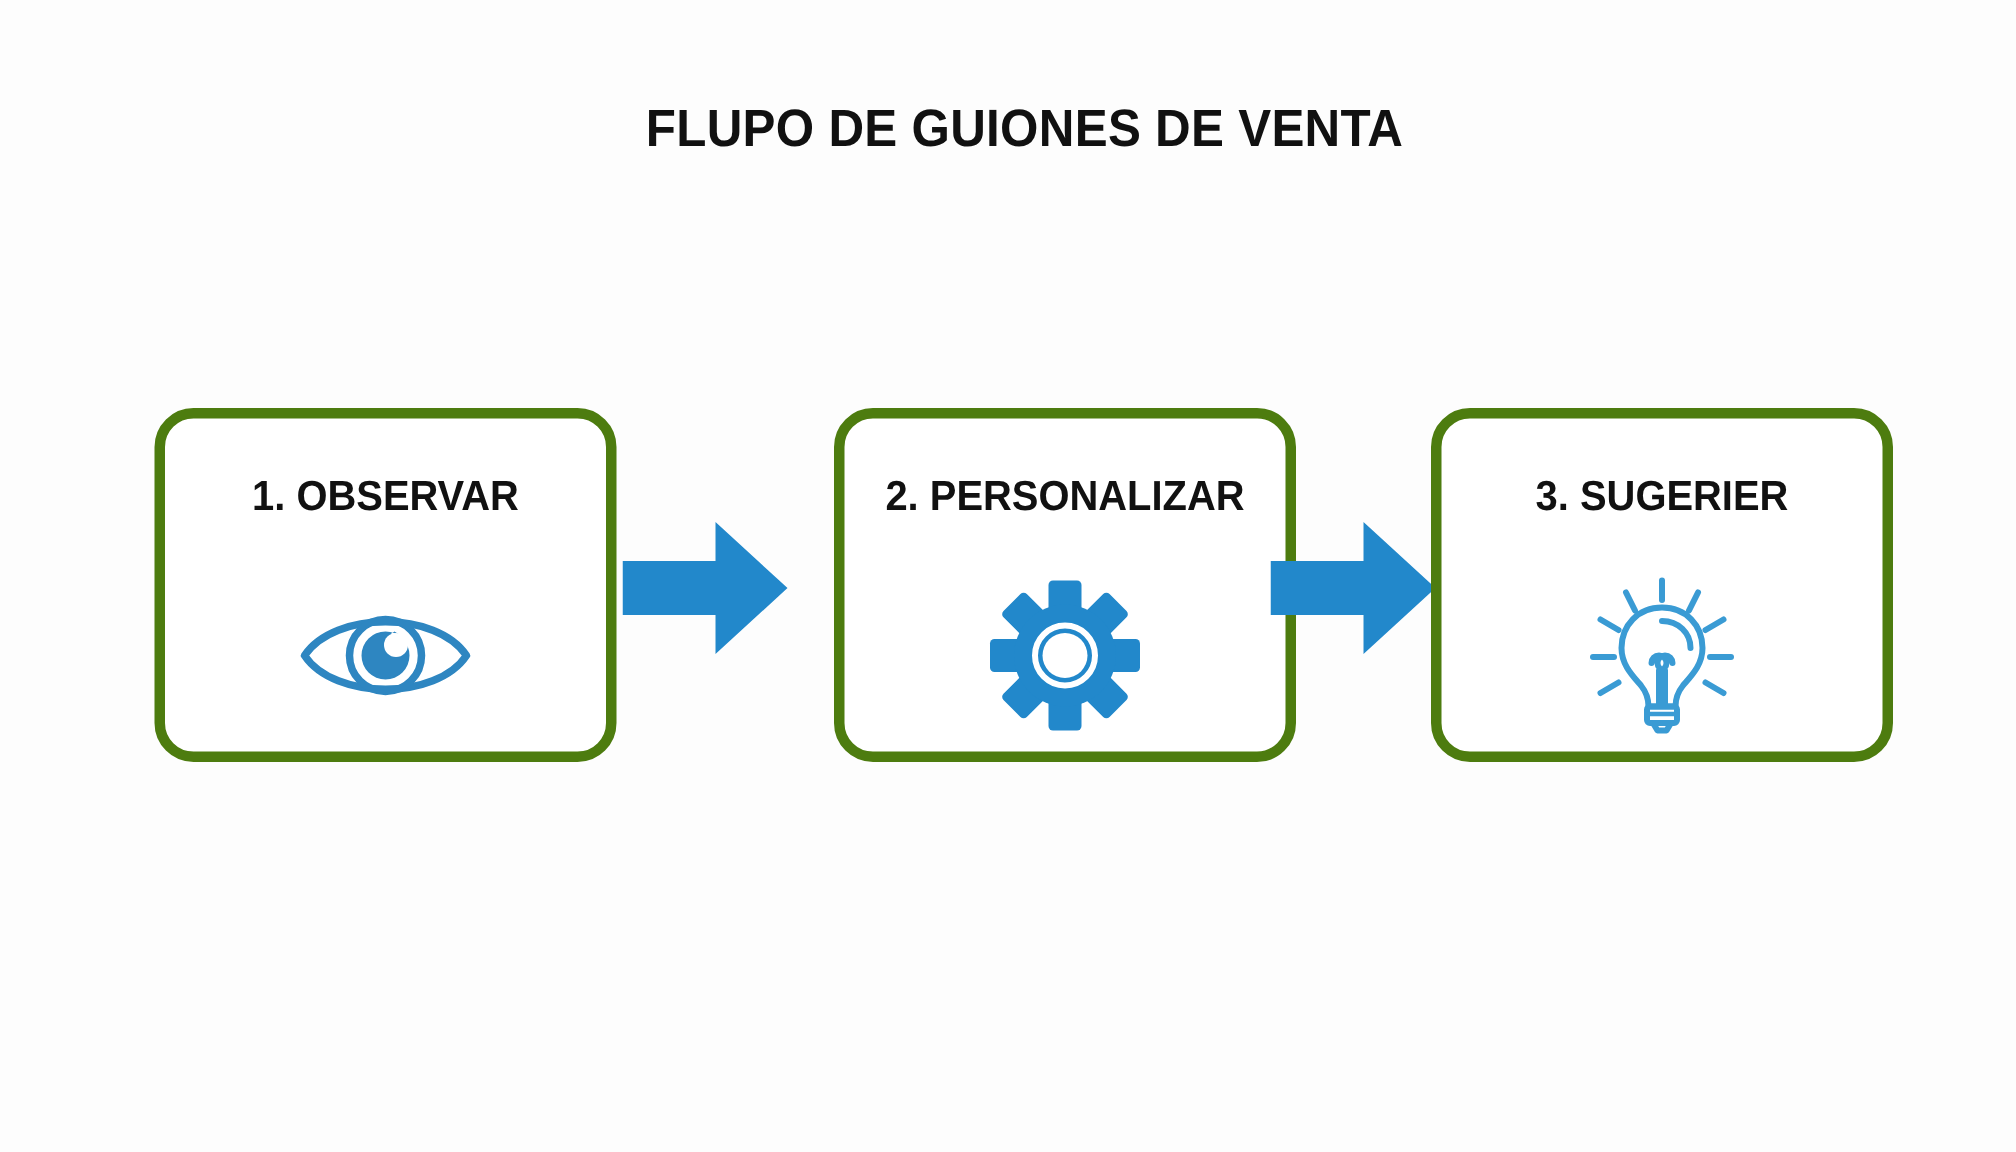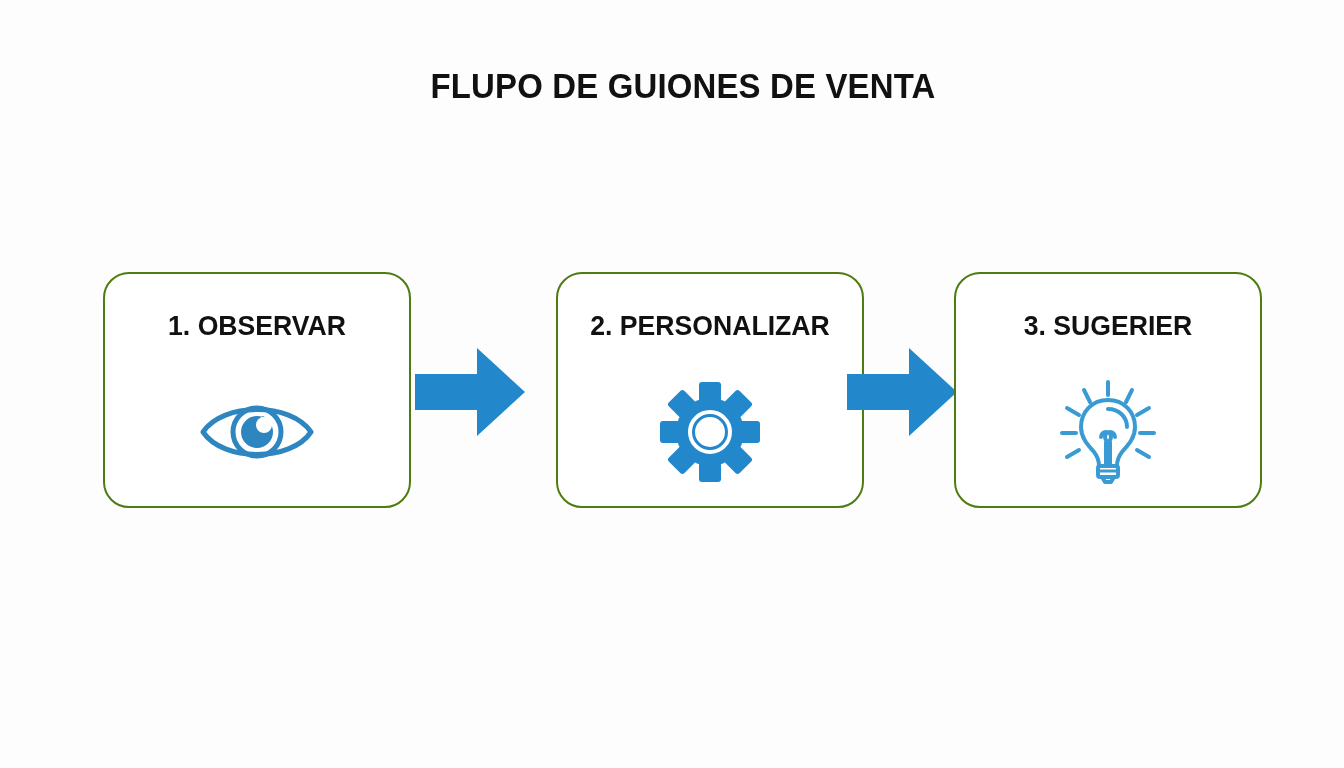--- a/index.html
+++ b/index.html
@@ -51,21 +51,21 @@
     height: 240px;
   }
 
   .step-card {
     position: absolute;
     top: 0;
     width: 308px;
     height: 236px;
     box-sizing: border-box;
     background: #ffffff;
-    border: 2px solid #4d7c0f;
+    border: 7px solid #4d7c0f;
     border-radius: 26px;
   }
   .card-1 { left: 92px; }
   .card-2 { left: 522px; margin-left: 23px; }
   .card-3 { left: 943px; text-decoration: underline; }
 
   .step-label {
     position: absolute;
     left: 0;
     top: 36px;

